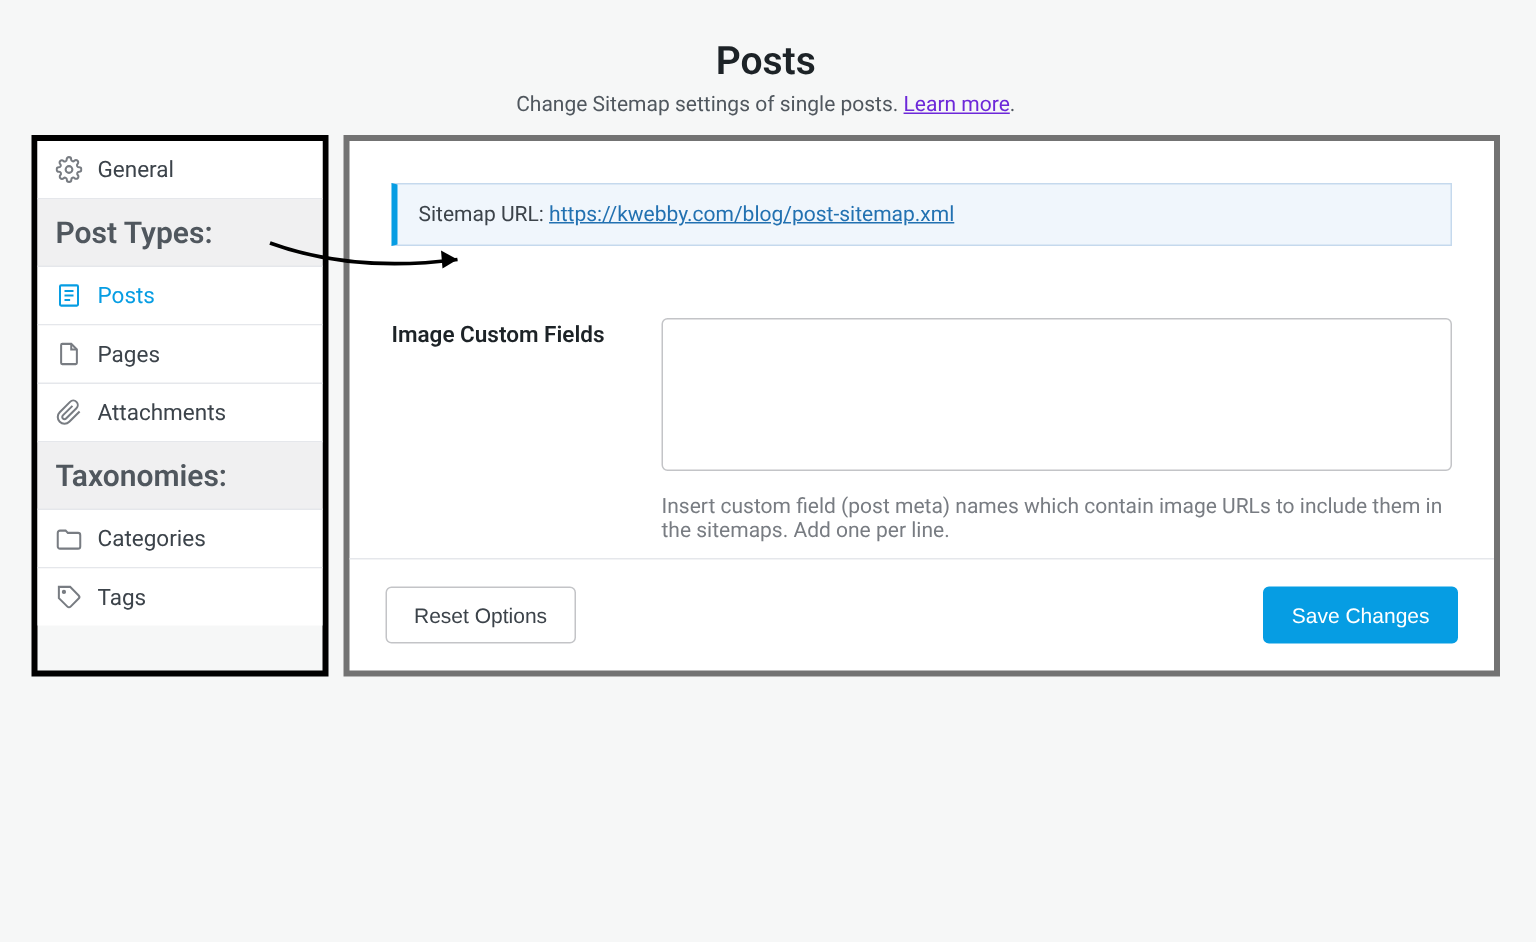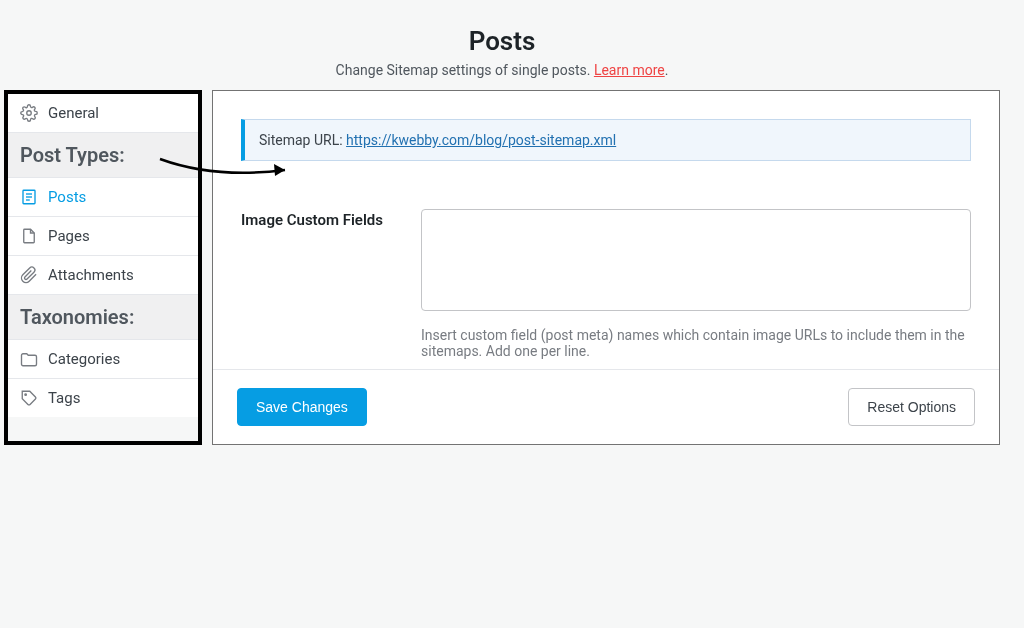--- a/index.html
+++ b/index.html
@@ -6,37 +6,37 @@
   body {
     font-family: -apple-system, BlinkMacSystemFont, "Segoe UI", Roboto, Helvetica, Arial, sans-serif;
     background: #f6f7f7;
     color: #1d2327;
     width: 1024px;
     height: 628px;
     overflow: hidden;
   }
   .page {
     width: 100%;
-    padding: 4px 24px 20px 4px;
+    padding: 4px 24px 20px 21px;
   }
   .heading {
     text-align: center;
     padding: 22px 0 6px 0;
   }
   .heading h1 {
     font-size: 26px;
     font-weight: 600;
   }
   .heading p {
     margin-top: 6px;
     color: #50575e;
     font-size: 14px;
   }
   .heading a {
-    color: #ef4444;
+    color: #6d28d9;
     text-decoration: underline;
   }
   .layout {
     display: flex;
     margin-top: 6px;
   }
   
   .sidebar {
     width: 198px;
     border: 4px solid #000;
@@ -61,21 +61,21 @@
     font-weight: 600;
     color: #50575e;
     background: #f0f0f1;
     border-bottom: 1px solid #e5e7eb;
   }
   
   .content {
     flex: 1;
     margin-left: 10px;
     background: #fff;
-    border: 1px solid #737373;
+    border: 4px solid #737373;
     display: flex;
     flex-direction: column;
   }
   .content-body {
     padding: 28px 28px 10px 28px;
     flex: 1;
     position: relative;
   }
   .notice {
     border: 1px solid #c5d9ed;
@@ -271,18 +271,18 @@
         <div class="form-row" style="margin-top:48px">
           <div class="form-label">Image Custom Fields</div>
           <div class="form-field">
             <textarea class="textarea" style=""></textarea>
             <div class="help-text">Insert custom field (post meta) names which contain image URLs to include them in the sitemaps. Add one per line.</div>
           </div>
         </div>
       </div>
 
       <div class="footer">
+        <button class="btn btn-secondary">Reset Options</button>
         <button class="btn btn-primary">Save Changes</button>
-        <button class="btn btn-secondary">Reset Options</button>
       </div>
     </div>
   </div>
 </div>
 
 </body></html>

